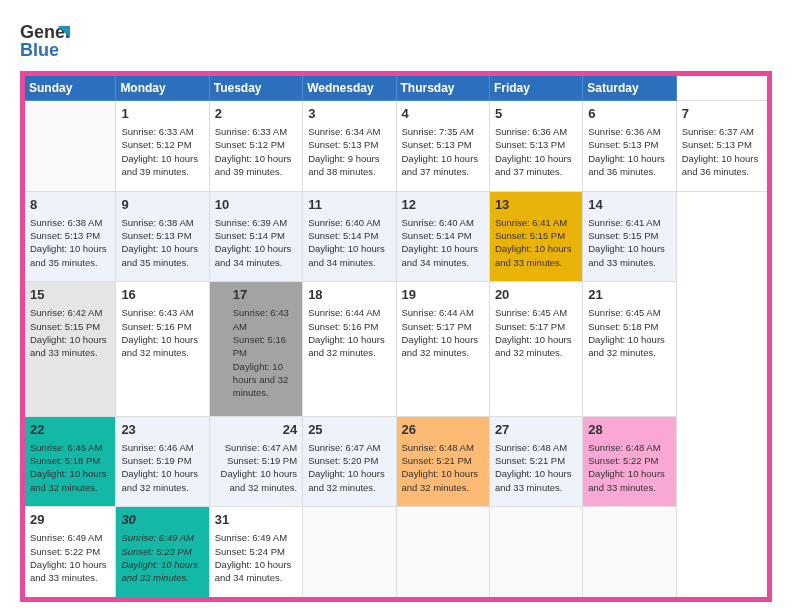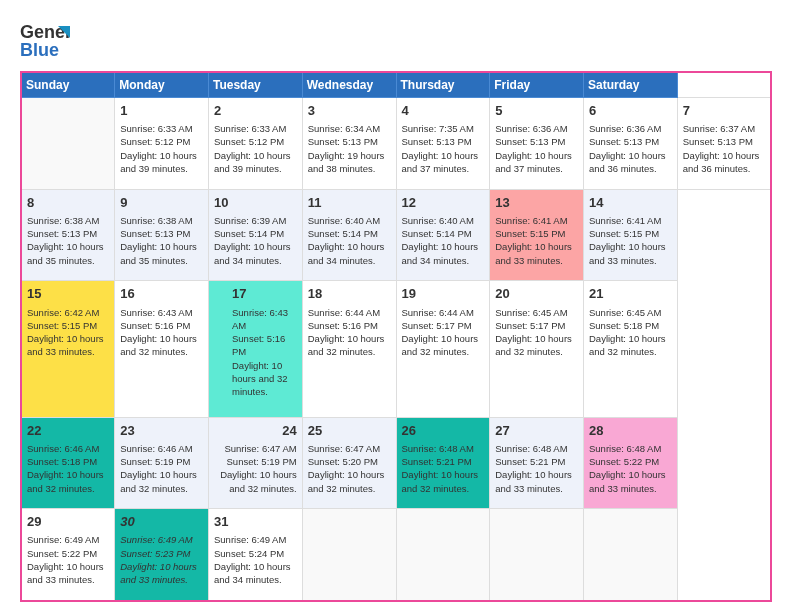--- a/index.html
+++ b/index.html
@@ -31,21 +31,21 @@
       font-weight: normal;
       color: #333;
       line-height: 1.1;
     }
     .location {
       font-size: 15px;
       color: #555;
     }
     .calendar {
       flex: 1;
-      border: 2px solid #ec4899;
+      border: 5px solid #ec4899;
       border-collapse: collapse;
       width: 100%;
       table-layout: fixed;
     }
     .calendar th {
       background: #2b6fbd;
       color: #fff;
       font-size: 12px;
       font-weight: bold;
       padding: 5px 4px;
@@ -113,50 +113,50 @@
           <th>Thursday</th>
           <th>Friday</th>
           <th>Saturday</th>
         </tr>
     </thead>
     <tbody id="calendar-body">
     <tr>
           <td class="empty-cell" style="background: rgb(249, 249, 249);"></td>
           <td style="background: rgb(255, 255, 255);"><span class="day-num">1</span><span>Sunrise: 6:33 AM</span><br><span>Sunset: 5:12 PM</span><br><span>Daylight: 10 hours and 39 minutes.</span></td>
           <td style="background: rgb(255, 255, 255);"><span class="day-num">2</span><span>Sunrise: 6:33 AM</span><br><span>Sunset: 5:12 PM</span><br><span>Daylight: 10 hours and 39 minutes.</span></td>
-          <td style="background: rgb(255, 255, 255);"><span class="day-num">3</span><span>Sunrise: 6:34 AM</span><br><span>Sunset: 5:13 PM</span><br><span>Daylight: 19 hours and 38 minutes.</span></td>
+          <td style="background: rgb(255, 255, 255);"><span class="day-num">3</span><span>Sunrise: 6:34 AM</span><br><span>Sunset: 5:13 PM</span><br><span>Daylight: 9 hours and 38 minutes.</span></td>
           <td style="background: rgb(255, 255, 255);"><span class="day-num">4</span><span>Sunrise: 7:35 AM</span><br><span>Sunset: 5:13 PM</span><br><span>Daylight: 10 hours and 37 minutes.</span></td>
           <td style="background: rgb(255, 255, 255);"><span class="day-num">5</span><span>Sunrise: 6:36 AM</span><br><span>Sunset: 5:13 PM</span><br><span>Daylight: 10 hours and 37 minutes.</span></td>
           <td style="background: rgb(255, 255, 255);"><span class="day-num">6</span><span>Sunrise: 6:36 AM</span><br><span>Sunset: 5:13 PM</span><br><span>Daylight: 10 hours and 36 minutes.</span></td>
           <td style="background: rgb(255, 255, 255);"><span class="day-num">7</span><span>Sunrise: 6:37 AM</span><br><span>Sunset: 5:13 PM</span><br><span>Daylight: 10 hours and 36 minutes.</span></td>
         </tr>
         <tr>
           <td style="background: rgb(238, 242, 250);"><span class="day-num">8</span><span>Sunrise: 6:38 AM</span><br><span>Sunset: 5:13 PM</span><br><span>Daylight: 10 hours and 35 minutes.</span></td>
           <td style="background: rgb(238, 242, 250);"><span class="day-num">9</span><span>Sunrise: 6:38 AM</span><br><span>Sunset: 5:13 PM</span><br><span>Daylight: 10 hours and 35 minutes.</span></td>
           <td style="background: rgb(238, 242, 250);"><span class="day-num">10</span><span>Sunrise: 6:39 AM</span><br><span>Sunset: 5:14 PM</span><br><span>Daylight: 10 hours and 34 minutes.</span></td>
           <td style="background: rgb(238, 242, 250);"><span class="day-num">11</span><span>Sunrise: 6:40 AM</span><br><span>Sunset: 5:14 PM</span><br><span>Daylight: 10 hours and 34 minutes.</span></td>
           <td style="background: rgb(238, 242, 250);"><span class="day-num">12</span><span>Sunrise: 6:40 AM</span><br><span>Sunset: 5:14 PM</span><br><span>Daylight: 10 hours and 34 minutes.</span></td>
-          <td style="background: #fca5a5; margin-left: 37px;"><span class="day-num">13</span><span>Sunrise: 6:41 AM</span><br><span>Sunset: 5:15 PM</span><br><span>Daylight: 10 hours and 33 minutes.</span></td>
+          <td style="background: #eab308; margin-left: 37px;"><span class="day-num">13</span><span>Sunrise: 6:41 AM</span><br><span>Sunset: 5:15 PM</span><br><span>Daylight: 10 hours and 33 minutes.</span></td>
           <td style="background: rgb(238, 242, 250);"><span class="day-num">14</span><span>Sunrise: 6:41 AM</span><br><span>Sunset: 5:15 PM</span><br><span>Daylight: 10 hours and 33 minutes.</span></td>
         </tr>
         <tr>
-          <td style="background: #fde047;"><span class="day-num">15</span><span>Sunrise: 6:42 AM</span><br><span>Sunset: 5:15 PM</span><br><span>Daylight: 10 hours and 33 minutes.</span></td>
+          <td style="background: #e5e5e5;"><span class="day-num">15</span><span>Sunrise: 6:42 AM</span><br><span>Sunset: 5:15 PM</span><br><span>Daylight: 10 hours and 33 minutes.</span></td>
           <td style="background: rgb(255, 255, 255);"><span class="day-num">16</span><span>Sunrise: 6:43 AM</span><br><span>Sunset: 5:16 PM</span><br><span>Daylight: 10 hours and 32 minutes.</span></td>
-          <td style="background: #5eead4; padding-left: 23px;"><span class="day-num">17</span><span>Sunrise: 6:43 AM</span><br><span>Sunset: 5:16 PM</span><br><span>Daylight: 10 hours and 32 minutes.</span></td>
+          <td style="background: #a3a3a3; padding-left: 23px;"><span class="day-num">17</span><span>Sunrise: 6:43 AM</span><br><span>Sunset: 5:16 PM</span><br><span>Daylight: 10 hours and 32 minutes.</span></td>
           <td style="background: rgb(255, 255, 255);"><span class="day-num">18</span><span>Sunrise: 6:44 AM</span><br><span>Sunset: 5:16 PM</span><br><span>Daylight: 10 hours and 32 minutes.</span></td>
           <td style="background: rgb(255, 255, 255);"><span class="day-num">19</span><span>Sunrise: 6:44 AM</span><br><span>Sunset: 5:17 PM</span><br><span>Daylight: 10 hours and 32 minutes.</span></td>
           <td style="background: rgb(255, 255, 255);"><span class="day-num">20</span><span>Sunrise: 6:45 AM</span><br><span>Sunset: 5:17 PM</span><br><span>Daylight: 10 hours and 32 minutes.</span></td>
           <td style="background: rgb(255, 255, 255);"><span class="day-num">21</span><span>Sunrise: 6:45 AM</span><br><span>Sunset: 5:18 PM</span><br><span>Daylight: 10 hours and 32 minutes.</span></td>
         </tr>
         <tr>
           <td style="background: #14b8a6;"><span class="day-num">22</span><span>Sunrise: 6:46 AM</span><br><span>Sunset: 5:18 PM</span><br><span>Daylight: 10 hours and 32 minutes.</span></td>
           <td style="background: rgb(238, 242, 250);"><span class="day-num">23</span><span>Sunrise: 6:46 AM</span><br><span>Sunset: 5:19 PM</span><br><span>Daylight: 10 hours and 32 minutes.</span></td>
           <td style="background: rgb(238, 242, 250); text-align: right;"><span class="day-num">24</span><span>Sunrise: 6:47 AM</span><br><span>Sunset: 5:19 PM</span><br><span>Daylight: 10 hours and 32 minutes.</span></td>
           <td style="background: rgb(238, 242, 250);"><span class="day-num">25</span><span>Sunrise: 6:47 AM</span><br><span>Sunset: 5:20 PM</span><br><span>Daylight: 10 hours and 32 minutes.</span></td>
-          <td style="background: #14b8a6;"><span class="day-num">26</span><span>Sunrise: 6:48 AM</span><br><span>Sunset: 5:21 PM</span><br><span>Daylight: 10 hours and 32 minutes.</span></td>
+          <td style="background: #fdba74;"><span class="day-num">26</span><span>Sunrise: 6:48 AM</span><br><span>Sunset: 5:21 PM</span><br><span>Daylight: 10 hours and 32 minutes.</span></td>
           <td style="background: rgb(238, 242, 250);"><span class="day-num">27</span><span>Sunrise: 6:48 AM</span><br><span>Sunset: 5:21 PM</span><br><span>Daylight: 10 hours and 33 minutes.</span></td>
           <td style="background: #f9a8d4;"><span class="day-num">28</span><span>Sunrise: 6:48 AM</span><br><span>Sunset: 5:22 PM</span><br><span>Daylight: 10 hours and 33 minutes.</span></td>
         </tr>
         <tr>
           <td style="background: rgb(255, 255, 255);"><span class="day-num">29</span><span>Sunrise: 6:49 AM</span><br><span>Sunset: 5:22 PM</span><br><span>Daylight: 10 hours and 33 minutes.</span></td>
           <td style="background: #14b8a6; font-style: italic;"><span class="day-num">30</span><span>Sunrise: 6:49 AM</span><br><span>Sunset: 5:23 PM</span><br><span>Daylight: 10 hours and 33 minutes.</span></td>
           <td style="background: rgb(255, 255, 255);"><span class="day-num">31</span><span>Sunrise: 6:49 AM</span><br><span>Sunset: 5:24 PM</span><br><span>Daylight: 10 hours and 34 minutes.</span></td>
           <td class="empty-cell" style="background: rgb(249, 249, 249);"></td>
           <td class="empty-cell" style="background: rgb(249, 249, 249);"></td>
           <td class="empty-cell" style="background: rgb(249, 249, 249);"></td>

